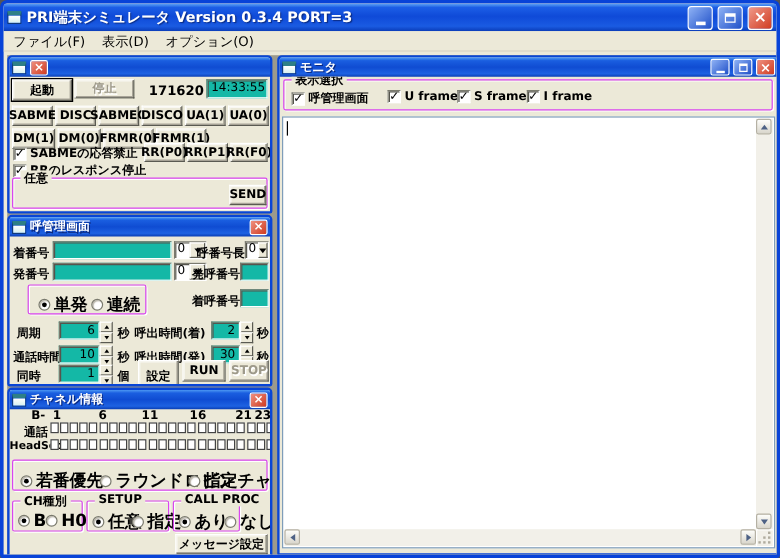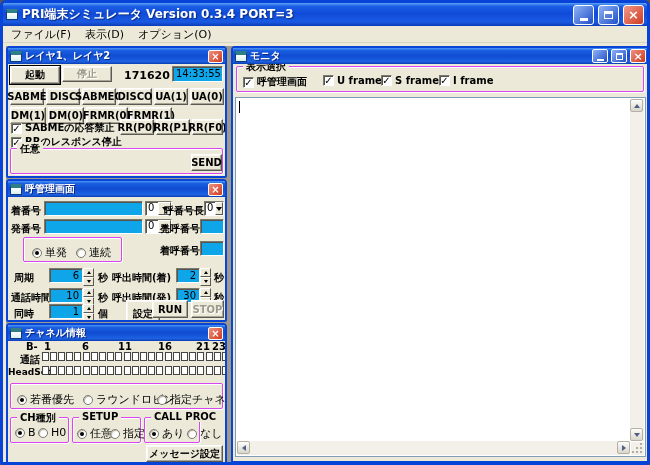--- a/index.html
+++ b/index.html
@@ -45,27 +45,27 @@
 .mini-icon { width:12px; height:11px; flex:0 0 auto; background:linear-gradient(180deg,#fff 0%,#d7f0ef 100%);
   border:1px solid #123a7a; border-top:4px solid #2e7f87; border-radius:1px; }
 
 
 .btn { position:absolute; background:#ece9d8; border:1px solid; border-color:#fff #5a5a52 #5a5a52 #fff;
   box-shadow:inset -1px -1px 0 #a8a498, inset 1px 1px 0 #f8f7f2;
   font-size:10px; font-weight:bold; color:#000; display:flex; align-items:center; justify-content:center;
   white-space:nowrap; cursor:default; }
 .btn.default { outline:1px solid #000; }
 .btn.disabled { color:#9d998a; text-shadow:1px 1px 0 #fff; }
-.tb { position:absolute; background:#0ea5e9; border:1px solid; border-color:#7a7a6e #fff #fff #7a7a6e;
+.tb { position:absolute; background:#14b8a6; border:1px solid; border-color:#7a7a6e #fff #fff #7a7a6e;
   box-shadow:inset 1px 1px 0 #55554d; font-size:10px; padding:1px 3px; white-space:nowrap; overflow:hidden; }
 .lbl { position:absolute; font-size:10px; font-weight:bold; white-space:nowrap; }
 .chk { position:absolute; display:flex; gap:3px; align-items:center; font-size:10px; font-weight:bold; white-space:nowrap; }
 .chk .box { width:11px; height:11px; background:#fff; border:1px solid; border-color:#7a7a6e #fff #fff #7a7a6e;
   box-shadow:inset 1px 1px 0 #55554d; font-size:10px; line-height:9px; text-align:center; color:#000; flex:0 0 auto; }
-.rad { position:absolute; display:flex; gap:3px; align-items:center; font-size:11px; font-weight:normal; white-space:nowrap;text-align:right; }
+.rad { position:absolute; display:flex; gap:3px; align-items:center; font-size:14px; font-weight:bold; white-space:nowrap;text-align:right; }
 .rad .cir { width:10px; height:10px; border-radius:50%; background:#fff; border:1px solid #7a7a6e;
   box-shadow:inset 1px 1px 1px #b8b4a8; position:relative; flex:0 0 auto; }
 .rad.sel .cir::after { content:""; position:absolute; left:2px; top:2px; width:4px; height:4px; border-radius:50%; background:#000; }
 .combo { position:absolute; height:15px; background:#fff; border:1px solid; border-color:#7a7a6e #fff #fff #7a7a6e;
   box-shadow:inset 1px 1px 0 #55554d; display:flex; }
 .combo .cval { flex:1; font-size:10px; padding:0 2px; }
 .combo .cbtn { width:13px; background:#ece9d8; border:1px solid; border-color:#fff #5a5a52 #5a5a52 #fff;
   display:flex; align-items:center; justify-content:center; }
 .arr-d { width:0; height:0; border:3px solid transparent; border-top:4px solid #000; margin-top:4px; }
 .spin { position:absolute; width:11px; height:15px; display:flex; flex-direction:column; }
@@ -121,21 +121,20 @@
     <div class="menu-item">ファイル(F)</div>
     <div class="menu-item">表示(D)</div>
     <div class="menu-item">オプション(O)</div>
   </div>
 
   <div class="mdi">
 
     <div class="win" style="left:0;top:0;width:221px;height:132px;">
       <div class="win-tb">
         <div class="mini-icon"></div>
-        <div class="win-title">レイヤ1、レイヤ2</div>
         <div class="win-x"><span>×</span></div>
       </div>
       <div class="win-body">
         <div class="btn default" style="left:2px;top:2px;width:50px;height:18px;">起動</div>
         <div class="btn disabled" style="left:54px;top:2px;width:50px;height:16px;">停止</div>
         <div class="lbl" style="left:116px;top:5px;font-size:11px;">171620</div>
         <div class="tb ctr" style="left:164px;top:2px;width:51px;height:16px;">14:33:55</div>
 
         <div class="btn" style="left:2px;top:24px;width:34px;height:17px;">SABME</div>
         <div class="btn" style="left:38px;top:24px;width:34px;height:17px;">DISC</div>
@@ -266,21 +265,21 @@
         <div class="tb num" style="left:41px;top:107px;width:34px;height:15px;">1</div>
         <div class="spin" style="left:75px;top:107px;">
           <span class="s">
               <span class="arr-us"></span>
             </span>
           <span class="s">
               <span class="arr-ds"></span>
             </span>
         </div>
         <div class="lbl" style="left:90px;top:110px;">個</div>
-        <div class="btn" style="left:118px;top:103px;width:34px;height:28px;">設定</div>
+        <div class="btn" style="left:107px;top:103px;width:34px;height:28px;">設定</div>
         <div class="btn" style="left:144px;top:103px;width:36px;height:18px;">RUN</div>
         <div class="btn disabled" style="left:183px;top:103px;width:33px;height:18px;">STOP</div>
       </div>
     </div>
 
     <div class="win" style="left:0;top:277px;width:221px;height:141px;">
       <div class="win-tb">
         <div class="mini-icon"></div>
         <div class="win-title">チャネル情報</div>
         <div class="win-x"><span>×</span></div>

